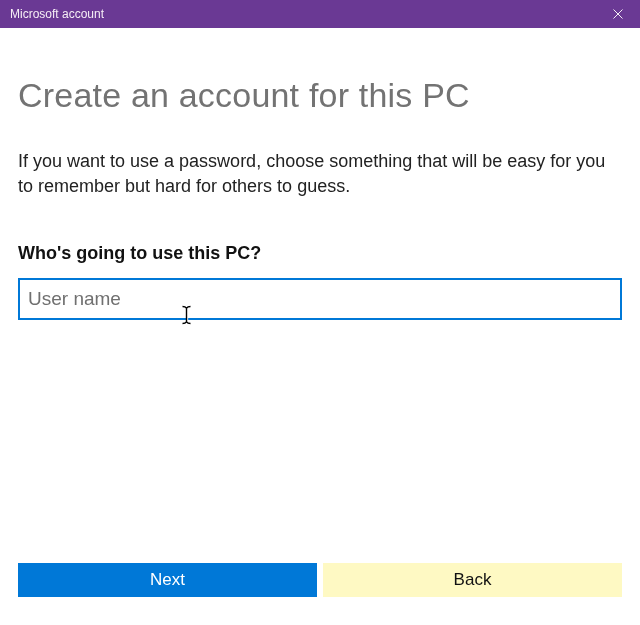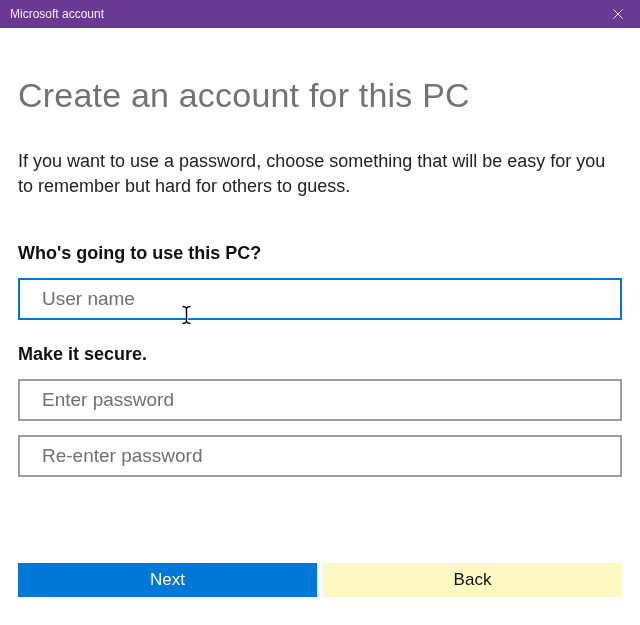--- a/index.html
+++ b/index.html
@@ -72,21 +72,21 @@
     }
     .input-wrap {
       margin-bottom: 14px;
     }
     .text-input {
       width: 100%;
       height: 42px;
       border: 2px solid #a0a0a0;
       background: #fff;
       font-size: 19px;
-      padding: 0 22px;
+      padding: 0 8px;
       color: #111;
       font-family: inherit;
       outline: none;
     }
     .text-input::placeholder {
       color: #707070;
       opacity: 1;
     }
     .text-input.focused {
       border: 2px solid #0078d7;
@@ -150,29 +150,20 @@
     <h1 class="page-title">Create an account for this PC</h1>
     <p class="description">If you want to use a password, choose something that will be easy for you to remember but hard for others to guess.</p>
 
     <div class="field-group">
       <div class="section-label">Who's going to use this PC?</div>
       <div class="input-wrap">
         <input type="text" class="text-input focused" placeholder="User name" style="">
       </div>
     </div>
 
-    <div class="field-group">
-      <div class="section-label">Make it secure.</div>
-      <div class="input-wrap">
-        <input type="password" class="text-input" placeholder="Enter password" style="">
-      </div>
-      <div class="input-wrap">
-        <input type="password" class="text-input" placeholder="Re-enter password" style="">
-      </div>
-    </div>
   </div>
 
   <div class="button-row">
     <button class="btn btn-primary">Next</button>
     <button class="btn btn-secondary">Back</button>
   </div>
 </div>
 
 <div class="ibeam-cursor">
   <svg width="11" height="20" viewBox="0 0 11 20" xmlns="http://www.w3.org/2000/svg">

